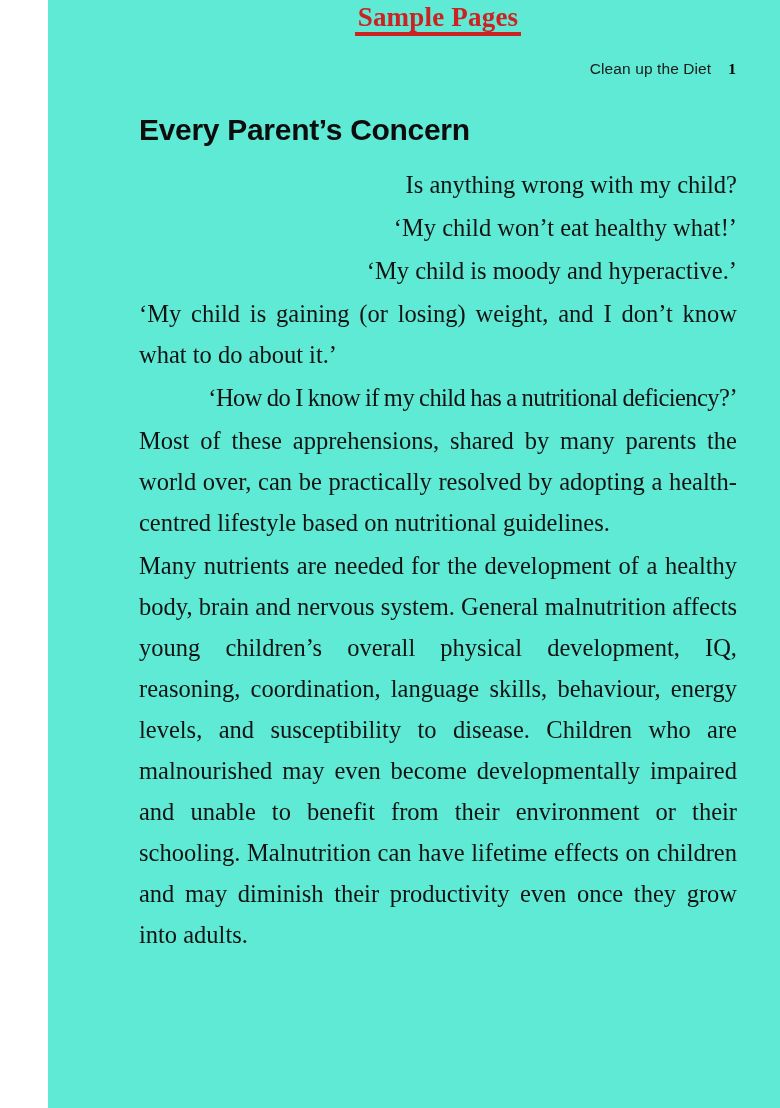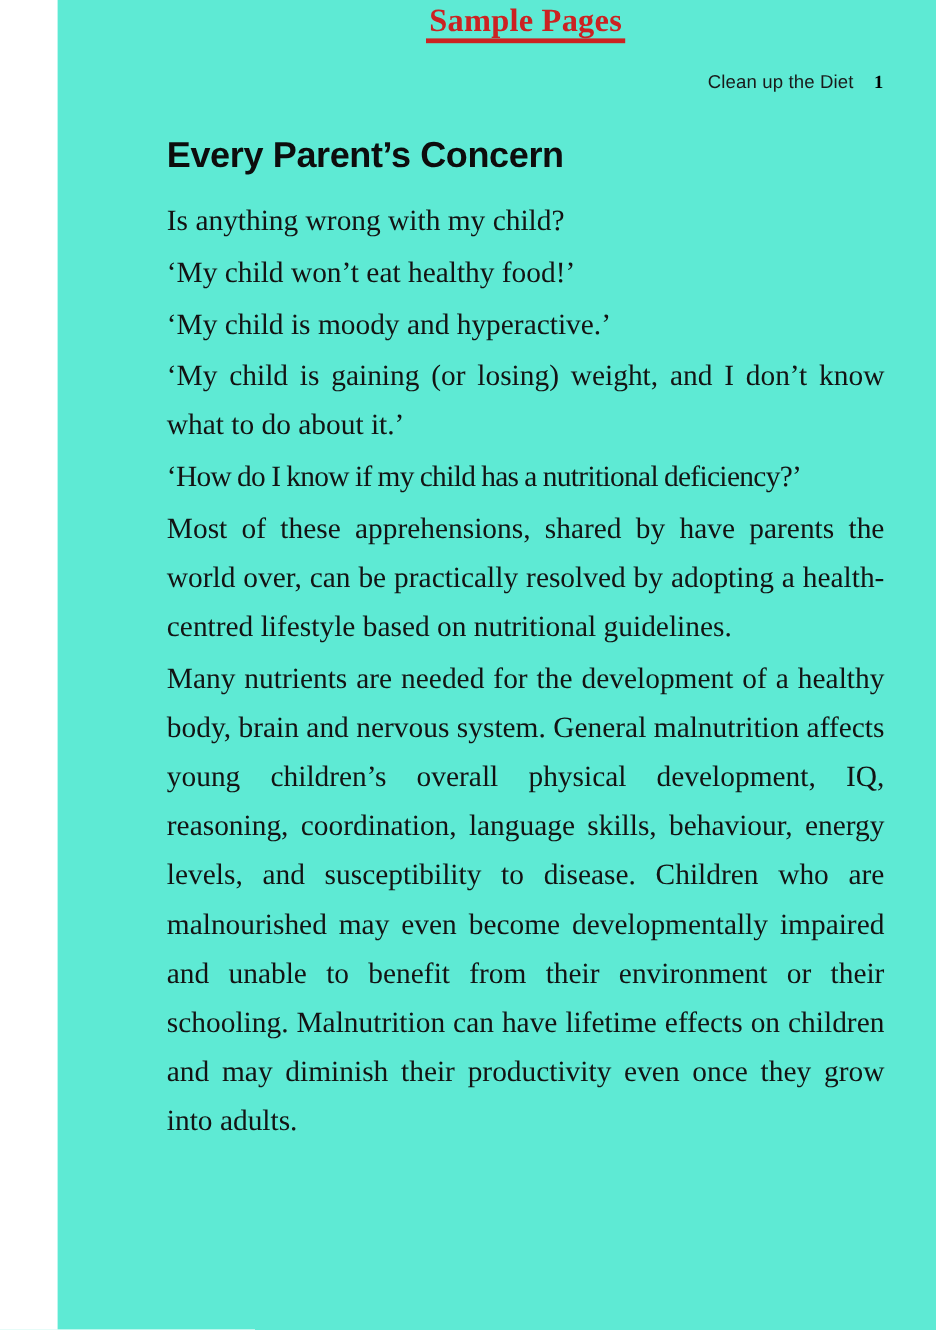--- a/index.html
+++ b/index.html
@@ -87,21 +87,21 @@
     font-family: "Liberation Serif", "DejaVu Serif", serif;
     font-size: 24.5px;
     line-height: 41px;
     color: #131313;
     text-align: justify;
     text-justify: inter-word;
     hyphens: none;
     -webkit-hyphens: none;
   }
   p.body-para.no-justify {
-    text-align: left;
+    text-align: right;
     font-family: Liberation Serif, serif;
   }
   p.body-para.tight {
     letter-spacing: -0.55px;
     word-spacing: -0.6px;
   }
   p.body-para + p.body-para {
     margin-top: 0;
   }
 </style>
@@ -119,27 +119,27 @@
     <span class="rh-page">1</span>
   </div>
 
   <div class="content">
 
     <h1 class="section-heading">Every Parent’s Concern</h1>
 
     <p class="body-para no-justify">Is anything wrong with my child?</p>
 
 
-    <p class="body-para no-justify">‘My child won’t eat healthy food!’</p>
+    <p class="body-para no-justify">‘My child won’t eat healthy what!’</p>
 
 
     <p class="body-para no-justify">‘My child is moody and hyperactive.’</p>
 
     <p class="body-para">‘My child is gaining (or losing) weight, and I don’t know what to do about it.’</p>
 
     <p class="body-para no-justify tight">‘How do I know if my child has a nutritional deficiency?’</p>
 
-    <p class="body-para">Most of these apprehensions, shared by have parents the world over, can be practically resolved by adopting a health-centred lifestyle based on nutritional guidelines.</p>
+    <p class="body-para">Most of these apprehensions, shared by many parents the world over, can be practically resolved by adopting a health-centred lifestyle based on nutritional guidelines.</p>
 
     <p class="body-para">Many nutrients are needed for the development of a healthy body, brain and nervous system. General malnutrition affects young children’s overall physical development, IQ, reasoning, coordination, language skills, behaviour, energy levels, and susceptibility to disease. Children who are malnourished may even become developmentally impaired and unable to benefit from their environment or their schooling. Malnutrition can have lifetime effects on children and may diminish their productivity even once they grow into adults.</p>
 
   </div>
 </div>
 
 </body></html>

